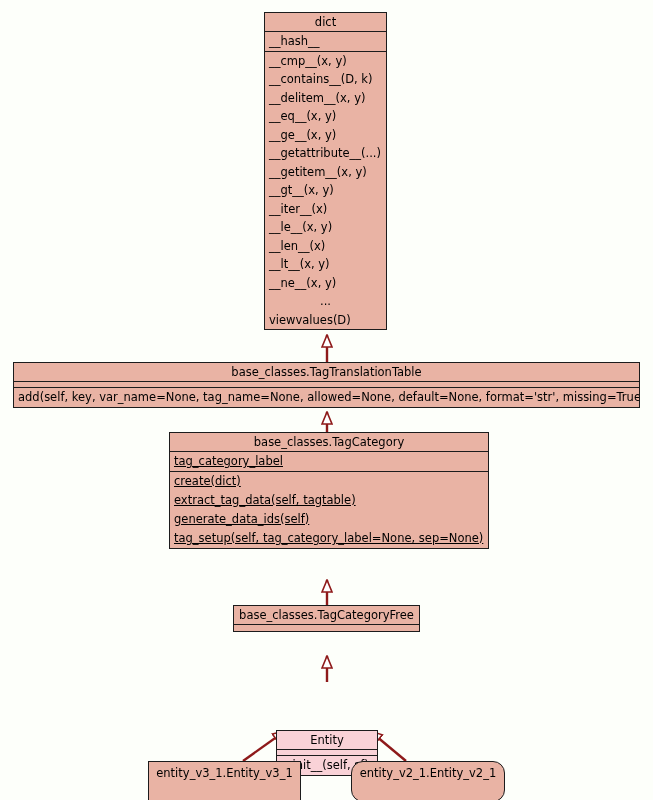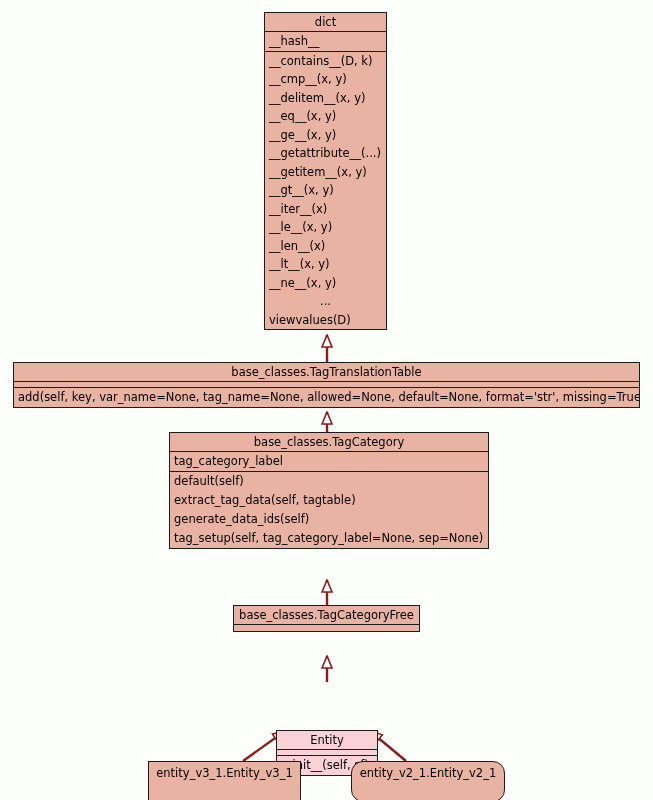--- a/index.html
+++ b/index.html
@@ -45,21 +45,21 @@
   .single-title {
     height: 39px;
     line-height: 23px;
     text-align: center;
     white-space: nowrap;
   }
   
   .box-dict   { left: 264px; top: 12px;  width: 123px; }
   .box-ttt    { left: 13px;  top: 362px; width: 627px; }
   .box-tc     { left: 169px; top: 432px; width: 320px; }
-  .box-tc .trow { height: 19px; line-height: 19px; }
+  .box-tc .trow { height: 19px; line-height: 19px; text-decoration: underline; }
   .box-tcf    { left: 233px; top: 605px; width: 187px; }
   .box-tcf .compartment.empty { height: 6px; }
   .box-entity { left: 276px; top: 682px; width: 102px; }
   .box-v3     { left: 148px; top: 761px; width: 153px; }
   .box-v2     { left: 351px; top: 761px; width: 154px; border-radius: 12px; }
   .arrow-layer {
     position: absolute;
     left: 0; top: 0;
     width: 653px; height: 800px;
     z-index: 1;
@@ -85,22 +85,22 @@
     <line class="arrow-line" x1="243" y1="761" x2="285" y2="731" marker-end="url(#hollow-arrow)"></line>
     <line class="arrow-line" x1="406" y1="761" x2="370" y2="731" marker-end="url(#hollow-arrow)"></line>
   </svg>
 
   <div class="class-box box-dict">
     <div class="c-title">dict</div>
     <div class="compartment">
       <div class="trow">__hash__</div>
     </div>
     <div class="compartment">
+      <div class="trow">__cmp__(x, y)</div>
       <div class="trow">__contains__(D, k)</div>
-      <div class="trow">__cmp__(x, y)</div>
       <div class="trow">__delitem__(x, y)</div>
       <div class="trow">__eq__(x, y)</div>
       <div class="trow">__ge__(x, y)</div>
       <div class="trow">__getattribute__(...)</div>
       <div class="trow">__getitem__(x, y)</div>
       <div class="trow">__gt__(x, y)</div>
       <div class="trow">__iter__(x)</div>
       <div class="trow">__le__(x, y)</div>
       <div class="trow">__len__(x)</div>
       <div class="trow">__lt__(x, y)</div>
@@ -117,21 +117,21 @@
       <div class="trow">add(self, key, var_name=None, tag_name=None, allowed=None, default=None, format='str', missing=True)</div>
     </div>
   </div>
 
   <div class="class-box box-tc">
     <div class="c-title">base_classes.TagCategory</div>
     <div class="compartment">
       <div class="trow">tag_category_label</div>
     </div>
     <div class="compartment">
-      <div class="trow">default(self)</div>
+      <div class="trow">create(dict)</div>
       <div class="trow">extract_tag_data(self, tagtable)</div>
       <div class="trow">generate_data_ids(self)</div>
       <div class="trow">tag_setup(self, tag_category_label=None, sep=None)</div>
     </div>
   </div>
 
   <div class="class-box box-tcf">
     <div class="c-title">base_classes.TagCategoryFree</div>
     <div class="compartment empty"></div>
   </div>

